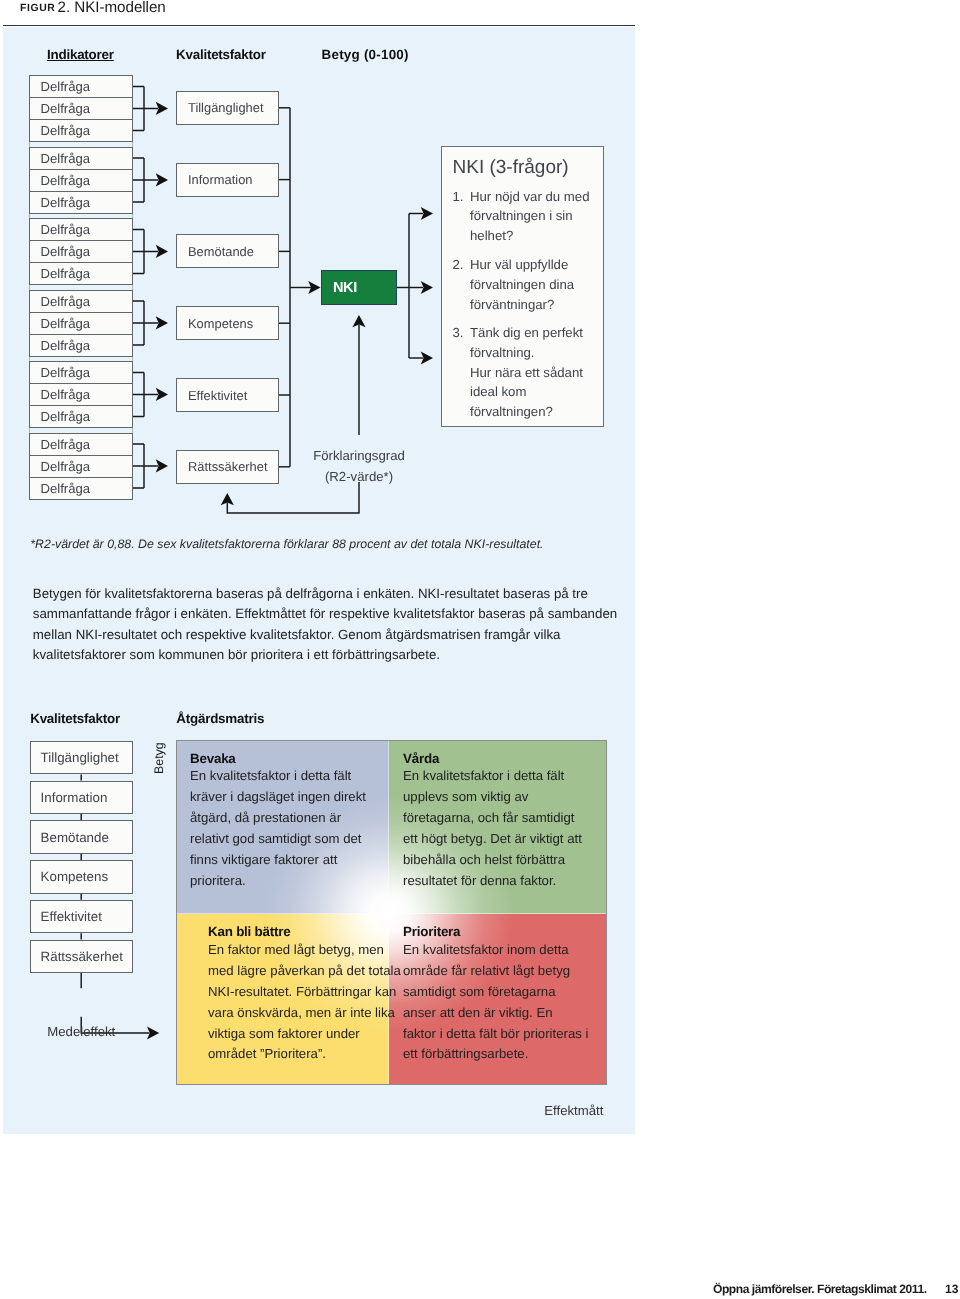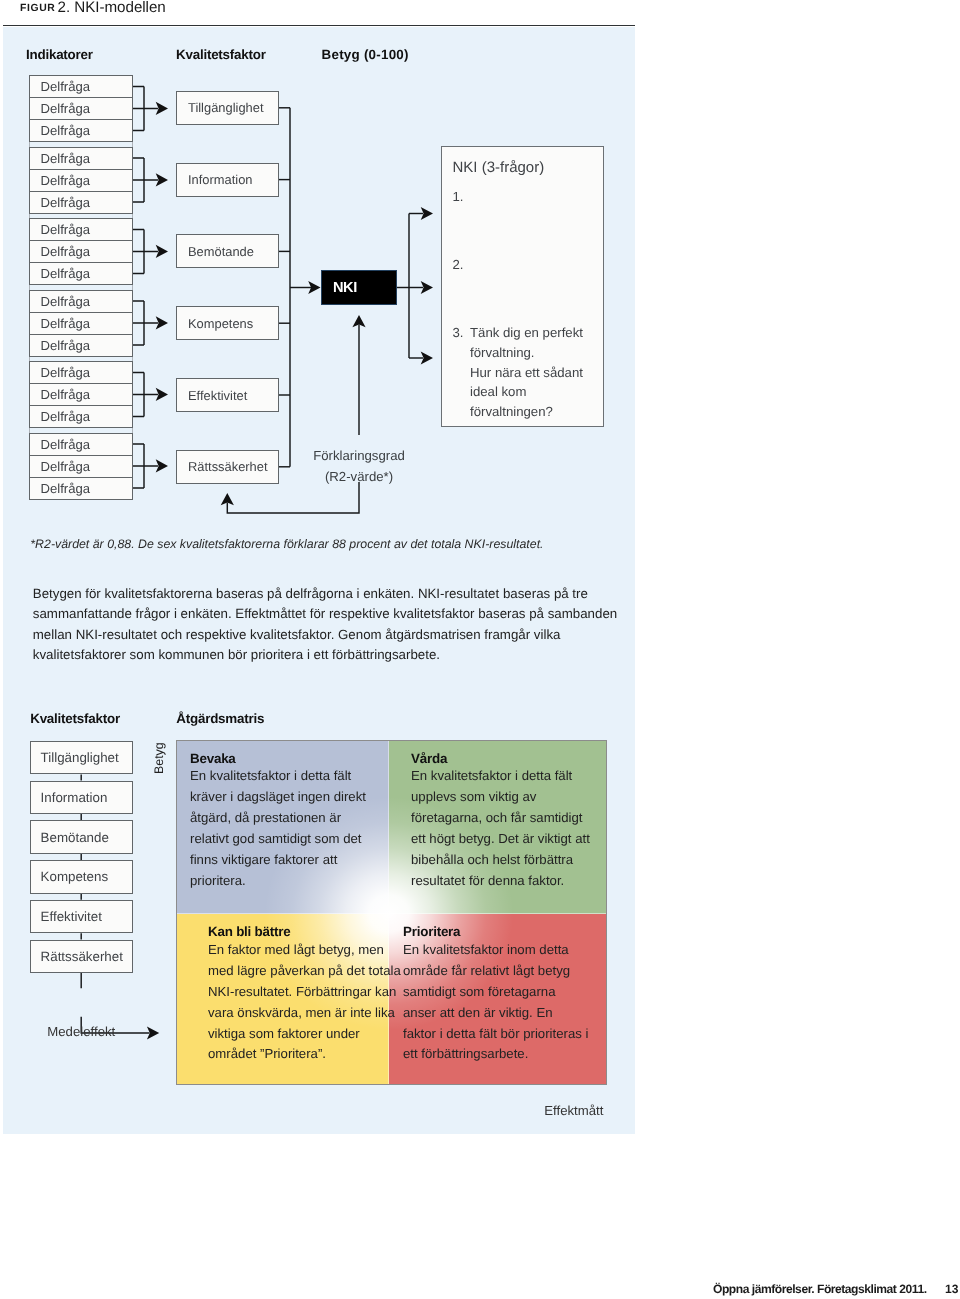--- a/index.html
+++ b/index.html
@@ -20,31 +20,31 @@
 
   
   .col-head{position:absolute;font-size:13.4px;font-weight:700;color:#111;white-space:nowrap;line-height:13.5px;letter-spacing:-0.22px;}
 
   
   .dfbox{position:absolute;box-sizing:border-box;background:#fbfbfa;border:1.1px solid #616669;
      font-size:13.1px;color:#404347;display:flex;align-items:center;padding-left:10.5px;}
   .qfbox{position:absolute;box-sizing:border-box;background:#fbfbfa;border:1.1px solid #616669;
      font-size:12.9px;color:#404347;display:flex;align-items:center;padding-left:11px;}
   .qfbox.lower{font-size:13.35px;padding-left:9.9px;}
-  .nkibox{position:absolute;box-sizing:border-box;background:#000000;border:1.3px solid #23415f;
+  .nkibox{position:absolute;box-sizing:border-box;background:#15803d;border:1.3px solid #23415f;
      font-size:14.6px;font-weight:700;color:#ffffff;letter-spacing:-0.45px;display:flex;align-items:center;padding-left:11px;}
   .df-rail{position:absolute;width:1.1px;background:#aeb4ba;}
   .qpanel{position:absolute;box-sizing:border-box;background:#fbfbfa;border:1.1px solid #6b7074;}
 
   svg.lines{position:absolute;left:0;top:0;width:960px;height:1299px;overflow:visible;pointer-events:none;}
 
   .expl{position:absolute;font-size:13.2px;color:#3c4043;text-align:center;white-space:nowrap;margin-top:8px;}
 
   
-  .qp-title{position:absolute;font-size:15px;color:#404347;white-space:nowrap;}
+  .qp-title{position:absolute;font-size:19px;color:#404347;white-space:nowrap;}
   .qp-item{position:absolute;font-size:13.2px;color:#404347;line-height:19.9px;}
   .qp-item .n{position:absolute;left:0;top:0;}
   .qp-item .t{display:block;margin-left:17.5px;}
 
   
   .footnote{position:absolute;font-style:italic;font-size:12.35px;color:#2b2b2b;white-space:nowrap;line-height:12.5px;}
   .bodytext{position:absolute;font-size:13.3px;color:#222;line-height:20.55px;}
 
   
   .matrix{position:absolute;box-sizing:border-box;border:1px solid #8c8c8c;overflow:hidden;}
@@ -64,21 +64,21 @@
 <div class="page">
 
   <div class="fig-caption">
     <span class="smallcaps">FIGUR</span>
     <span class="ttl">2. NKI-modellen</span>
   </div>
   <div class="fig-rule"></div>
 
   <div class="panel"></div>
 
-  <div class="col-head" style="left:26px;top:47.9px;">Indikatorer</div>
+  <div class="col-head" style="left:47px;top:47.9px;text-decoration:underline;">Indikatorer</div>
   <div class="col-head" style="left:176px;top:47.9px;">Kvalitetsfaktor</div>
   <div class="col-head" style="left:321.6px;top:47.9px;letter-spacing:0.23px;">Betyg (0-100)</div>
 
   <div id="diagram-boxes">
       <div class="df-rail" style="left:29px;top:75.4px;height:423.5px;"></div>
       <div class="df-rail" style="left:131.9px;top:75.4px;height:423.5px;"></div>
       <div class="dfbox" style="left:29px;top:75.40px;width:104px;height:23.00px;">
         <span>Delfråga</span>
       </div>
       <div class="dfbox" style="left:29px;top:97.40px;width:104px;height:23.00px;">
@@ -201,23 +201,25 @@
         <path d="M 220.70000000000002 505.3 L 227.3 493 L 233.9 505.3 L 227.3 502.4 Z"></path>
         <path d="M 146.9 1026.4 L 159.2 1033 L 146.9 1039.6 L 149.8 1033 Z"></path>
       </g>
   </svg>
 
   <div class="qpanel" style="left:441px;top:146px;width:163px;height:281px;"></div>
   <div class="qp-title" style="left:452.5px;top:157.5px;line-height:19.9px;">NKI (3-frågor)</div>
   <div id="nki-questions">
       <div class="qp-item" style="left:452.5px;top:186.5px;width:140px;">
         <span class="n">1.</span>
+        <span class="t"><span>Hur nöjd var du med förvaltningen i sin helhet?</span></span>
       </div>
       <div class="qp-item" style="left:452.5px;top:255.4px;width:140px;">
         <span class="n">2.</span>
+        <span class="t"><span>Hur väl uppfyllde förvaltningen dina förväntningar?</span></span>
       </div>
       <div class="qp-item" style="left:452.5px;top:322.7px;width:140px;">
         <span class="n">3.</span>
         <span class="t"><span>Tänk dig en perfekt förvaltning.</span><br><span>Hur nära ett sådant ideal kom förvaltningen?</span></span>
       </div>
     </div>
 
   <div class="expl" style="left:313px;top:440px;width:92px;">Förklaringsgrad</div>
   <div class="expl" style="left:313px;top:461px;width:92px;">(R2-värde*)</div>
 
@@ -259,21 +261,21 @@
         <div style="position:absolute;left:49.4%;top:50.3%;width:50.6%;height:49.7%;background:#dd6a68"></div>
         <div style="position:absolute;inset:0;background:radial-gradient(ellipse 29% 34% at 49.4% 50.3%, rgba(255,255,255,1) 0%, rgba(255,255,255,.96) 16%, rgba(255,255,255,.74) 34%, rgba(255,255,255,.40) 56%, rgba(255,255,255,.14) 78%, rgba(255,255,255,0) 100%)"></div>
         <div style="position:absolute;left:0;top:50.0%;width:100%;height:1.3px;background:rgba(255,255,255,.5)"></div>
         <div style="position:absolute;left:49.2%;top:0;width:1.3px;height:100%;background:rgba(255,255,255,.45)"></div>
       </div>
     <div id="matrix-quadrants">
         <div class="quad" style="left:13px;top:25.2px;width:193px;position:absolute;">
           <span class="qt">Bevaka</span>
           <span class="qb">En kvalitetsfaktor i detta fält kräver i dagsläget ingen direkt åtgärd, då prestationen är relativt god samtidigt som det finns viktigare faktorer att prioritera.</span>
         </div>
-        <div class="quad" style="left:234px;top:25.2px;width:186px;position:absolute;">
+        <div class="quad" style="left:226px;top:25.2px;width:186px;position:absolute;">
           <span class="qt">Vårda</span>
           <span class="qb">En kvalitetsfaktor i detta fält upplevs som viktig av företagarna, och får samtidigt ett högt betyg. Det är viktigt att bibehålla och helst förbättra resultatet för denna faktor.</span>
         </div>
         <div class="quad" style="left:13px;top:198.9px;width:193px;position:absolute;margin-left:18px;">
           <span class="qt">Kan bli bättre</span>
           <span class="qb">En faktor med lågt betyg, men med lägre påverkan på det totala NKI-resultatet. Förbättringar kan vara önskvärda, men är inte lika viktiga som faktorer under området ”Prioritera”.</span>
         </div>
         <div class="quad" style="left:226px;top:198.9px;width:186px;position:absolute;">
           <span class="qt">Prioritera</span>
           <span class="qb">En kvalitetsfaktor inom detta område får relativt lågt betyg samtidigt som företagarna anser att den är viktig. En faktor i detta fält bör prioriteras i ett förbättringsarbete.</span>

